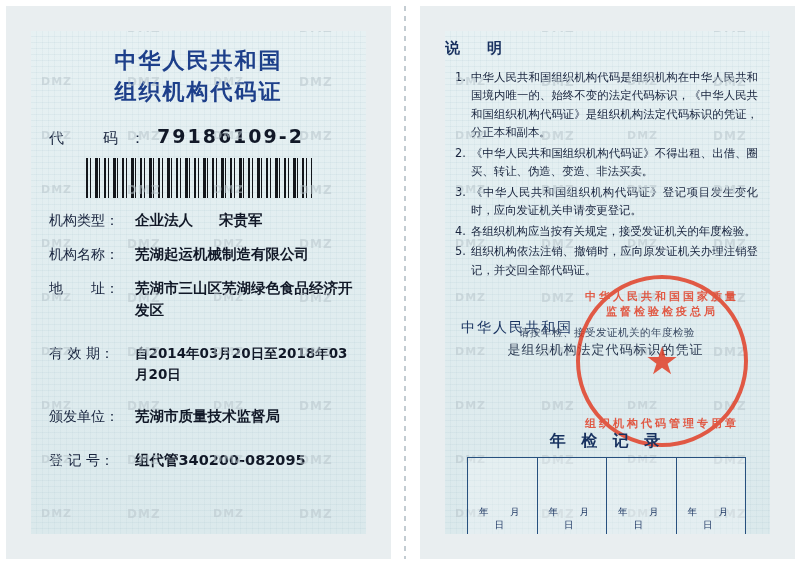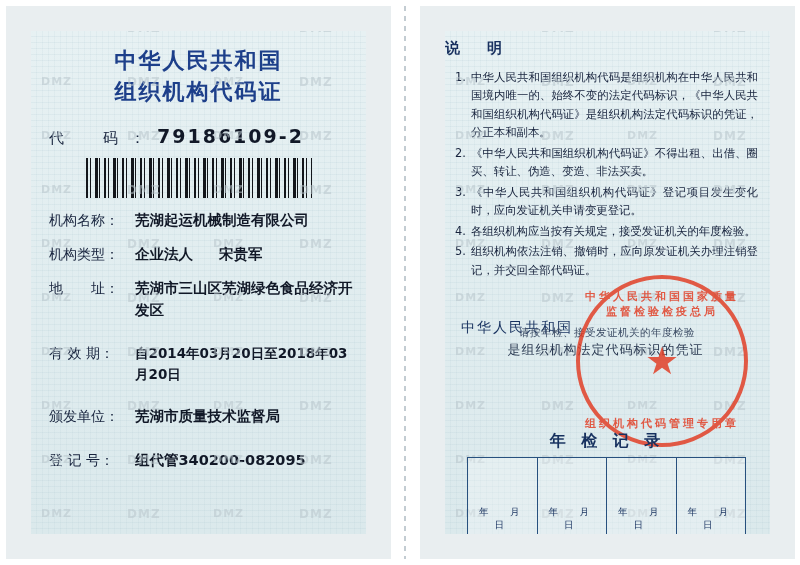--- a/index.html
+++ b/index.html
@@ -328,29 +328,29 @@
       </div>
 
       <div class="code-row">
         <span class="code-label">代　码：</span>
         <span class="code-value">79186109-2</span>
       </div>
 
       <div class="barcode"></div>
 
       <div class="field">
-        <span class="f-label">机构名称：</span>
-        <span class="f-value">芜湖起运机械制造有限公司</span>
-      </div>
-
-      <div class="field">
         <span class="f-label">机构类型：</span>
         <span class="f-value">企业法人</span>
         <span class="gap"></span>
         <span class="f-value" style="margin-left:26px">宋贵军</span>
+      </div>
+
+      <div class="field">
+        <span class="f-label">机构名称：</span>
+        <span class="f-value">芜湖起运机械制造有限公司</span>
       </div>
 
       <div class="field">
         <span class="f-label">地　　址：</span>
         <span class="f-value">芜湖市三山区芜湖绿色食品经济开发区</span>
       </div>
 
       <div class="field" style="margin-top:22px">
         <span class="f-label">有 效 期：</span>
         <span class="f-value small">自2014年03月20日至2018年03月20日</span>

